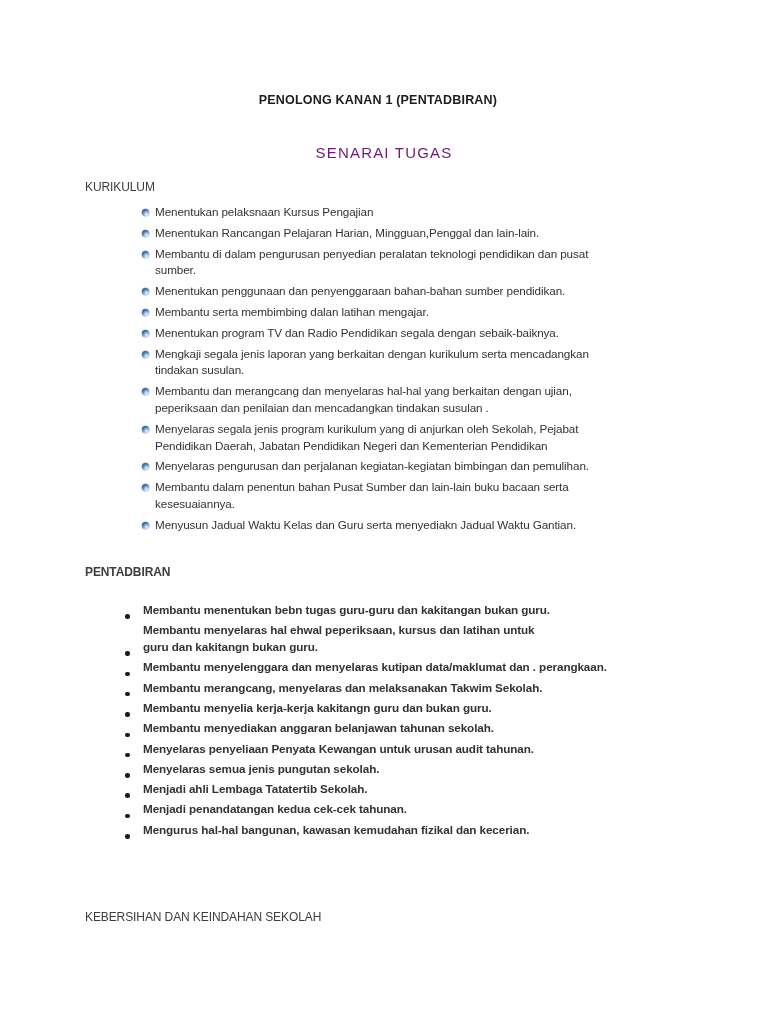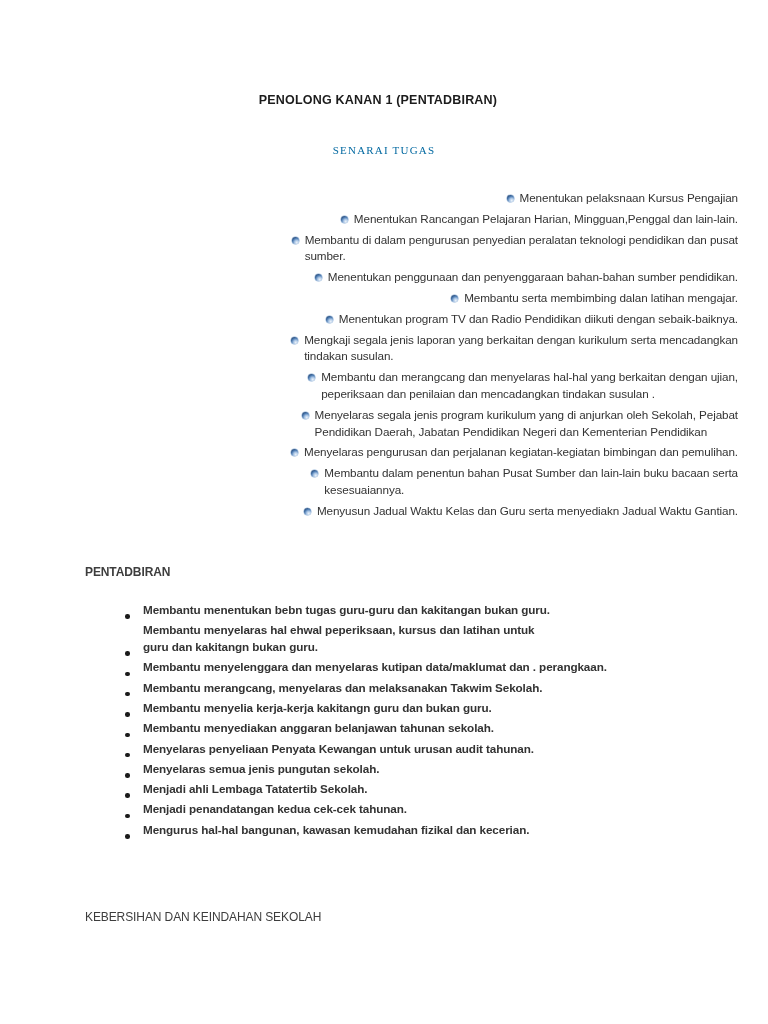--- a/index.html
+++ b/index.html
@@ -26,25 +26,25 @@
     font-weight: bold;
     letter-spacing: 0.2px;
     color: #1c1c1c;
   }
   .doc-subtitle {
     position: absolute;
     top: 144px;
     left: 0;
     right: 0;
     text-align: center;
-    font-family: Liberation Serif, serif;
-    font-size: 11px;
+    font-family: Liberation Sans, sans-serif;
+    font-size: 15px;
     font-weight: normal;
     letter-spacing: 1.2px;
-    color: #0369a1;
+    color: #701a75;
   }
   .section {
     position: absolute;
     left: 85px;
     right: 30px;
   }
   .sec-kurikulum   { top: 180px; }
   .sec-pentadbiran { top: 565px; font-weight: bold; }
   .footer-heading  { position: absolute; top: 910px; left: 85px; }
   .section-heading, .footer-heading {
@@ -56,21 +56,21 @@
     list-style: none;
     margin: 0;
     padding: 0;
   }
   ul.blue-list  { margin-top: 10px;  margin-left: 57px; }
   ul.black-list { margin-top: 23px; margin-left: 40px; }
   ul.duty-list li {
     display: flex;
     align-items: flex-start;
   }
-  ul.blue-list  li { margin-bottom: 4px; justify-content: flex-end; }
+  ul.blue-list  li { margin-bottom: 4px; }
   ul.black-list li { margin-bottom: 3.5px; align-items: flex-end; }
   .li-text {
     white-space: pre-line;
     font-size: 11.7px;
     line-height: 16.8px;
     letter-spacing: -0.1px;
     color: #333333;
   }
   .sphere-bullet {
     flex: 0 0 auto;
@@ -93,20 +93,21 @@
 </head>
 <body>
 
 <div class="page">
 
   <div class="doc-title">PENOLONG KANAN 1 (PENTADBIRAN)</div>
 
   <div class="doc-subtitle">SENARAI TUGAS</div>
 
   <div class="section sec-kurikulum">
+    <div class="section-heading">KURIKULUM</div>
     <ul class="duty-list blue-list">
       <li>
           <span class="sphere-bullet"></span>
           <span class="li-text">Menentukan pelaksnaan Kursus Pengajian</span>
         </li>
       <li>
           <span class="sphere-bullet"></span>
           <span class="li-text">Menentukan Rancangan Pelajaran Harian, Mingguan,Penggal dan lain-lain.</span>
         </li>
       <li>
@@ -117,21 +118,21 @@
       <li>
           <span class="sphere-bullet"></span>
           <span class="li-text">Menentukan penggunaan dan penyenggaraan bahan-bahan sumber pendidikan.</span>
         </li>
       <li>
           <span class="sphere-bullet"></span>
           <span class="li-text">Membantu serta membimbing dalan latihan mengajar.</span>
         </li>
       <li>
           <span class="sphere-bullet"></span>
-          <span class="li-text">Menentukan program TV dan Radio Pendidikan diikuti dengan sebaik-baiknya.</span>
+          <span class="li-text">Menentukan program TV dan Radio Pendidikan segala dengan sebaik-baiknya.</span>
         </li>
       <li>
           <span class="sphere-bullet"></span>
           <span class="li-text">Mengkaji segala jenis laporan yang berkaitan dengan kurikulum serta mencadangkan
 tindakan susulan.</span>
         </li>
       <li>
           <span class="sphere-bullet"></span>
           <span class="li-text">Membantu dan merangcang dan menyelaras hal-hal yang berkaitan dengan ujian,
 peperiksaan dan penilaian dan mencadangkan tindakan susulan .</span>

